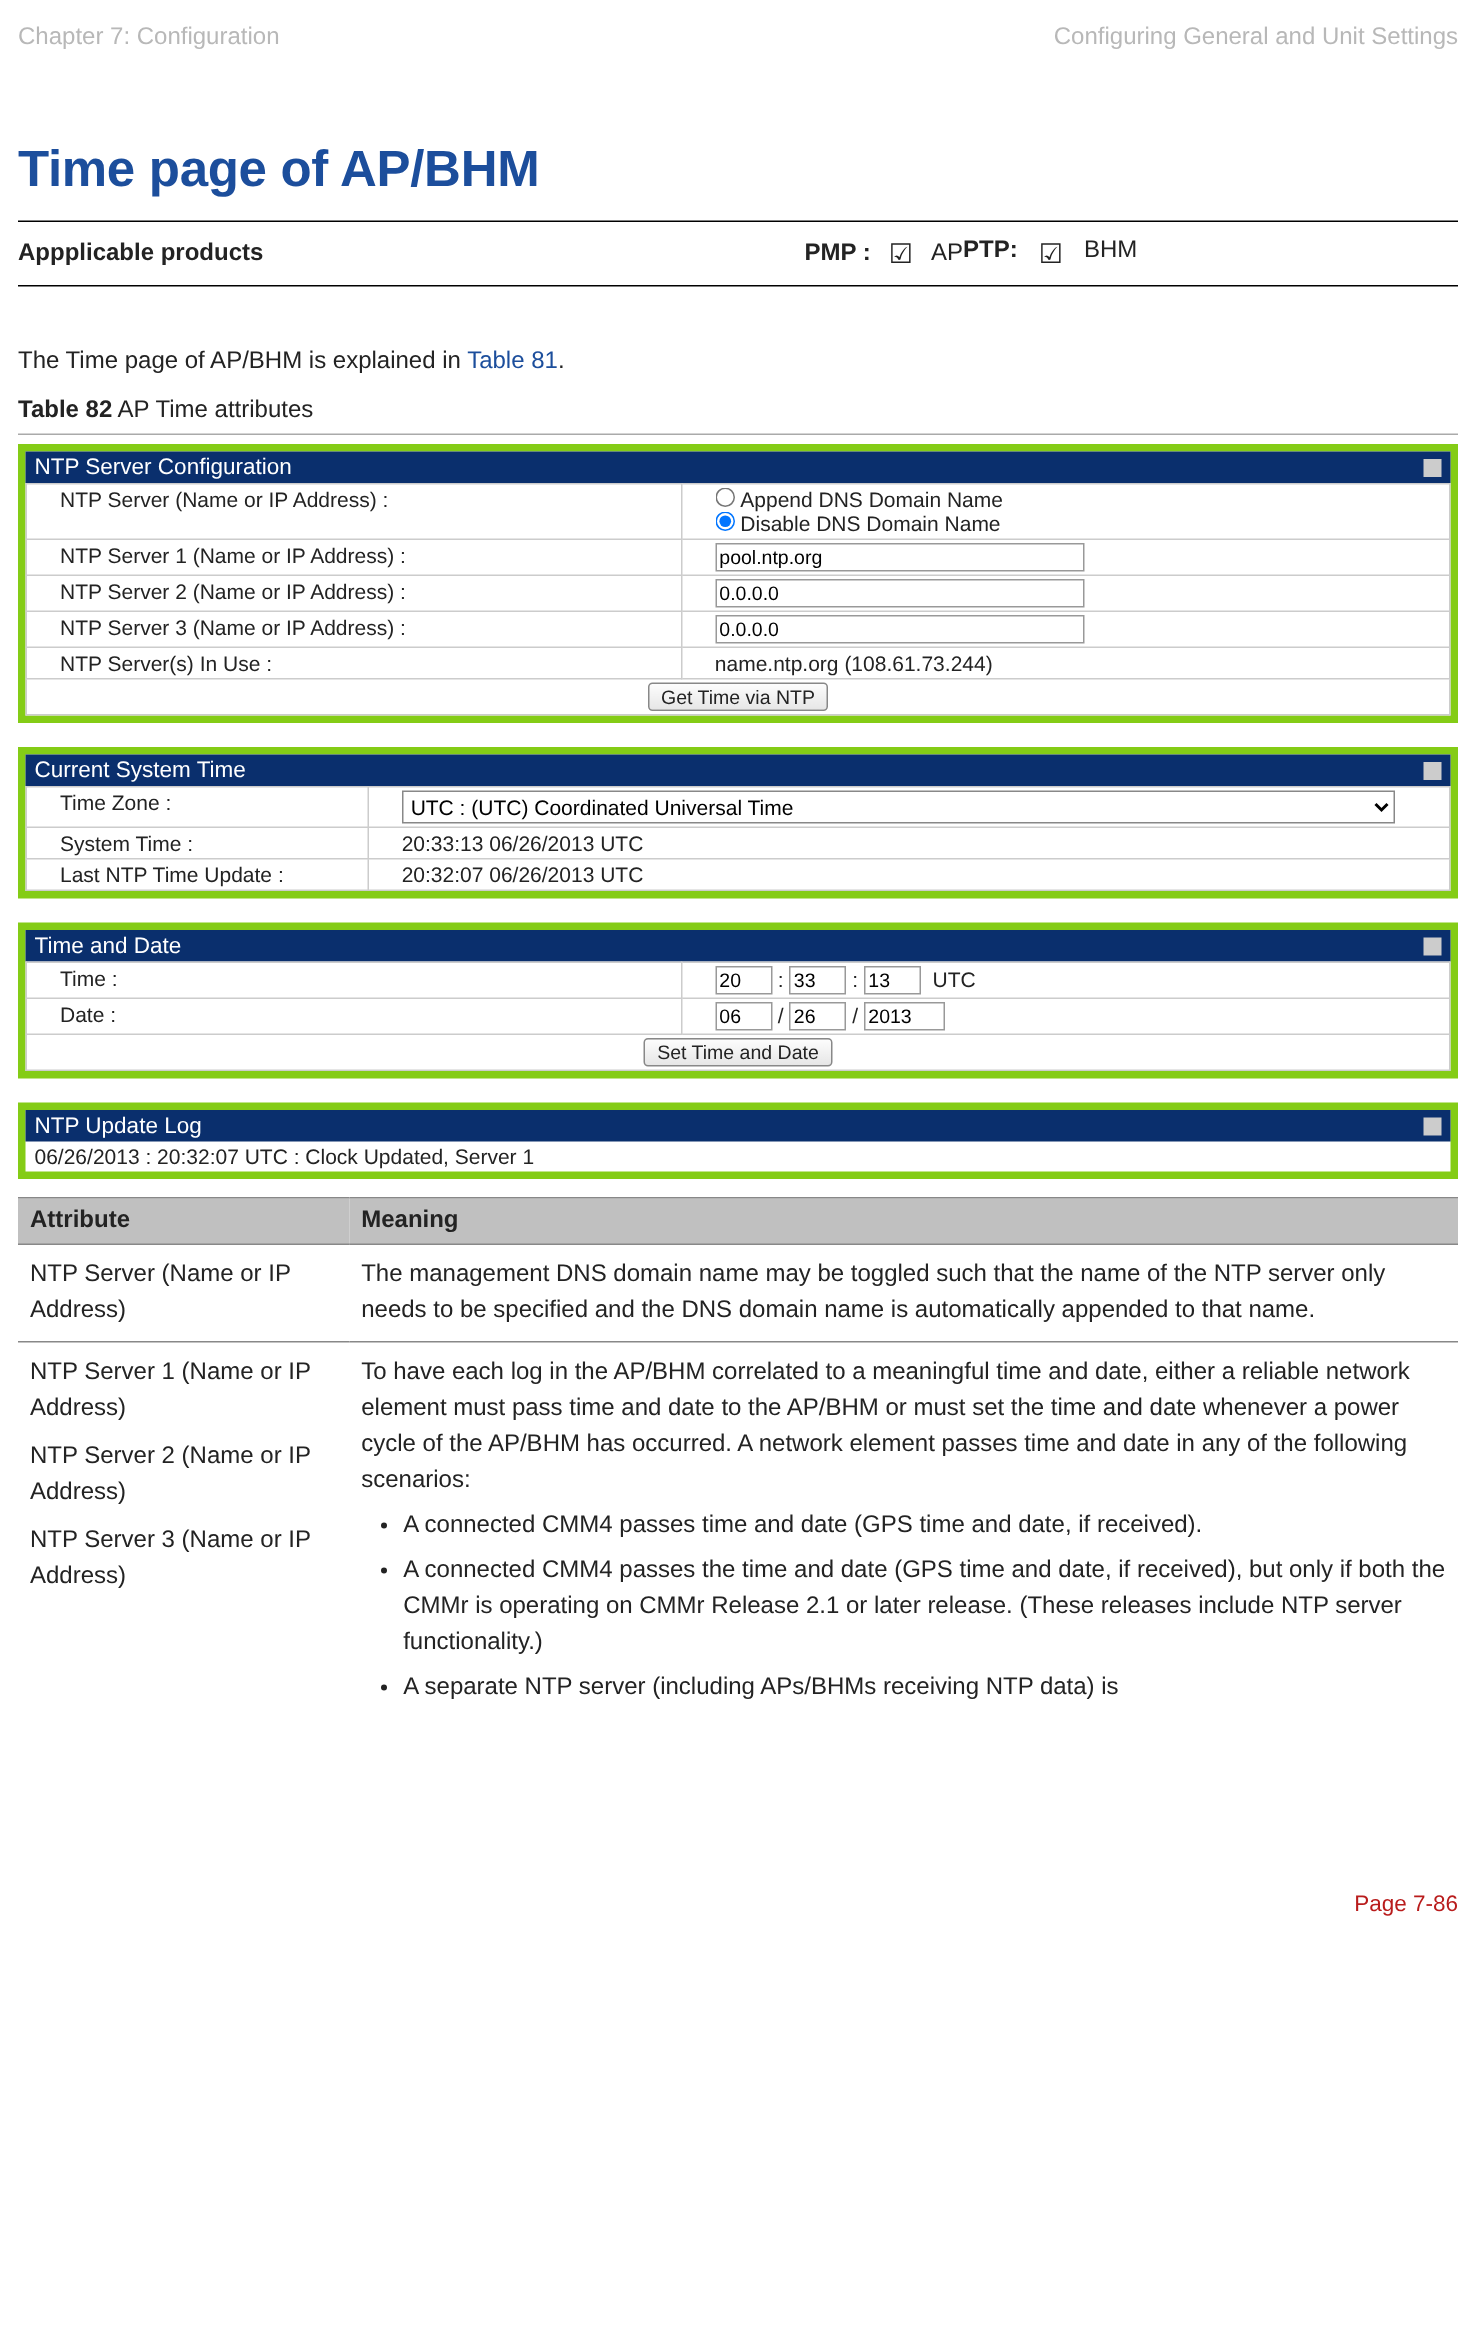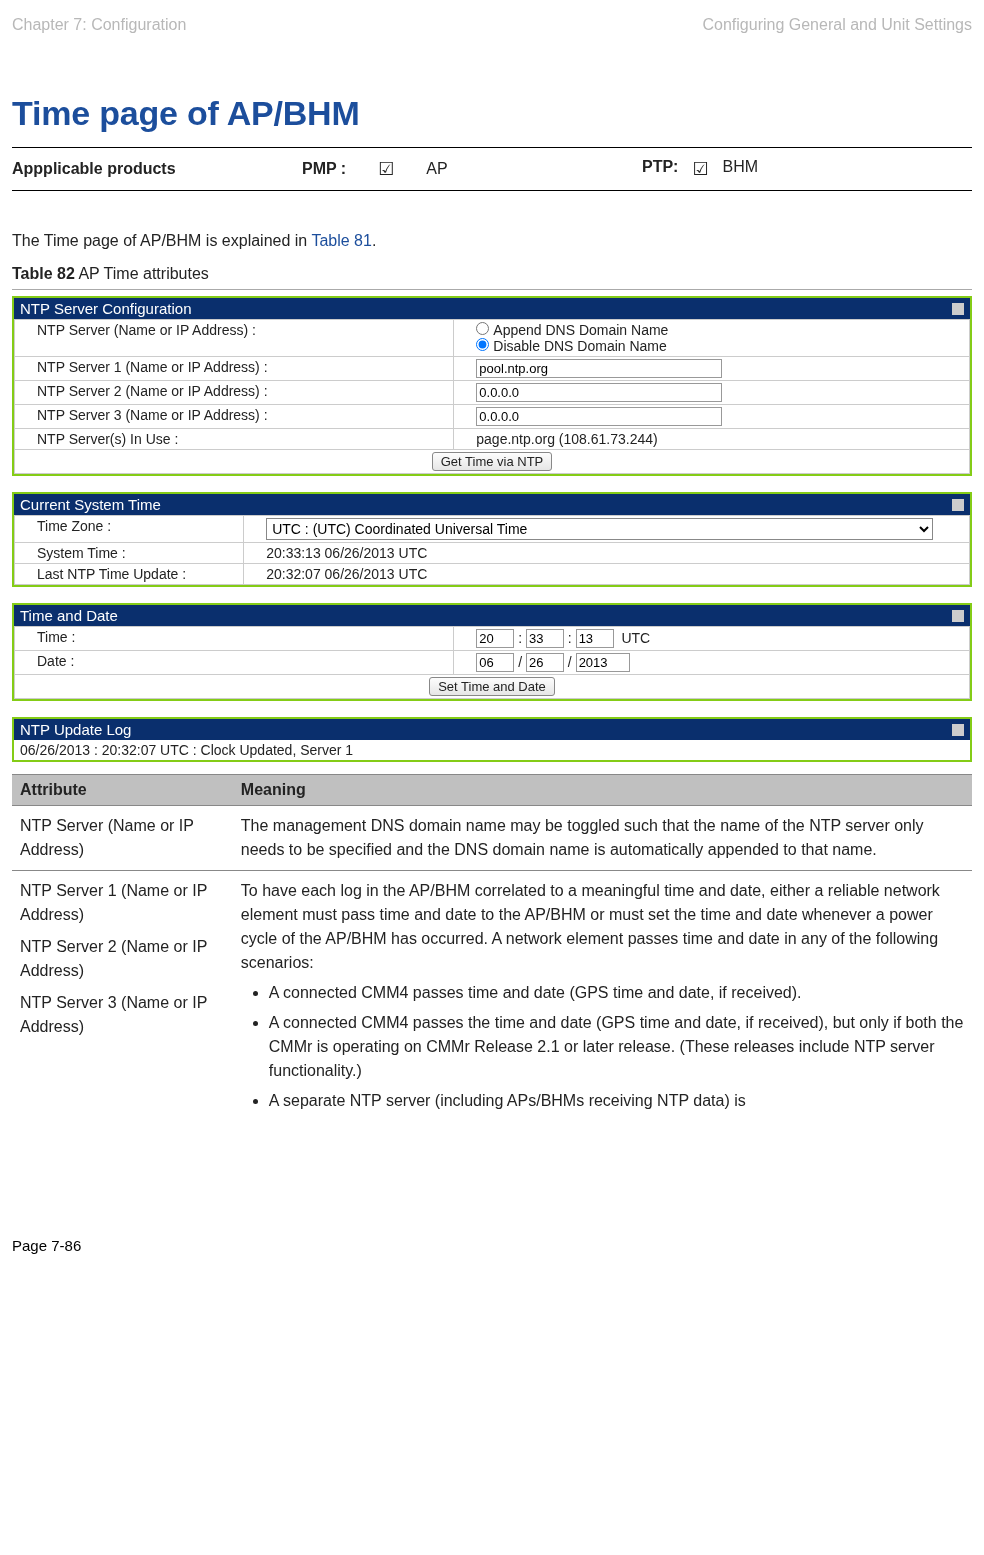--- a/index.html
+++ b/index.html
@@ -30,33 +30,33 @@
   .applicable-row {
     display: flex;
     align-items: center;
     border-top: 1px solid #000;
     border-bottom: 1px solid #000;
     padding: 10px 0;
     margin-bottom: 38px;
   }
   .applicable-row .label { font-weight: 700; width: 290px; }
   .applicable-row .proto-label { font-weight: 700; }
-  .applicable-row .cell1 { display:flex; align-items:center; gap:32px; width:340px;}
+  .applicable-row .cell1 { display:flex; align-items:center; gap:12px; width:340px;justify-content:flex-end;}
   .applicable-row .cell2 { display:flex; gap:14px;}
   .check { font-family: "Segoe UI Symbol","Apple Symbols",sans-serif; font-size:18px;}
   .intro { margin-bottom: 12px; line-height:1.5; }
   .intro .link { color: #1c4e9c; }
   .table-caption { margin-bottom: 6px; }
   .table-caption .bold { font-weight:700; }
   .screenshot-wrap {
     border-top: 1px solid #aaa;
     padding-top: 6px;
   }
   .config-box {
-    border: 2px solid #84cc16;
+    border: 5px solid #84cc16;
     margin-bottom: 16px;
     font-size: 14px;
   }
   .config-hdr {
     background: #0a2f6d;
     color: #fff;
     font-size: 15px;
     padding: 2px 6px;
     display:flex; justify-content:space-between; align-items:center;
   }
@@ -97,23 +97,23 @@
     vertical-align: top;
     padding: 8px 8px 8px 8px;
     border-bottom: 1px solid #888;
     line-height: 1.5;
   }
   .attr-table td.no-bottom { border-bottom:none; }
   .attr-table ul { padding-left: 28px; margin-top:6px;}
   .attr-table ul li { margin-bottom:6px; }
   .sub-para { margin-bottom: 8px; }
   .footer {
-    text-align: left;
+    text-align: right;
     margin-top: 110px;
-    color: #000000;
+    color: #b91c1c;
     font-size: 15px;
   }
   .radio-label { margin-left:4px;}
 </style>
 </head>
 <body>
 
 <div class="page-header">
   <span>Chapter 7:  Configuration</span>
   <span>Configuring General and Unit Settings</span>
@@ -166,21 +166,21 @@
       <tr>
         <td class="label-col">NTP Server 2 (Name or IP Address) :</td>
         <td><input type="text" size="28" value="0.0.0.0" style=""></td>
       </tr>
       <tr>
         <td class="label-col">NTP Server 3 (Name or IP Address) :</td>
         <td><input type="text" size="28" value="0.0.0.0" style=""></td>
       </tr>
       <tr>
         <td class="label-col">NTP Server(s) In Use :</td>
-        <td>page.ntp.org (108.61.73.244)</td>
+        <td>name.ntp.org (108.61.73.244)</td>
       </tr>
       <tr>
             <td colspan="2" style="text-align:center; border-top:none;">
         <span class="btn">Get Time via NTP</span>
       </td>
           </tr>
     </tbody>
       </table>
   </div>
 

